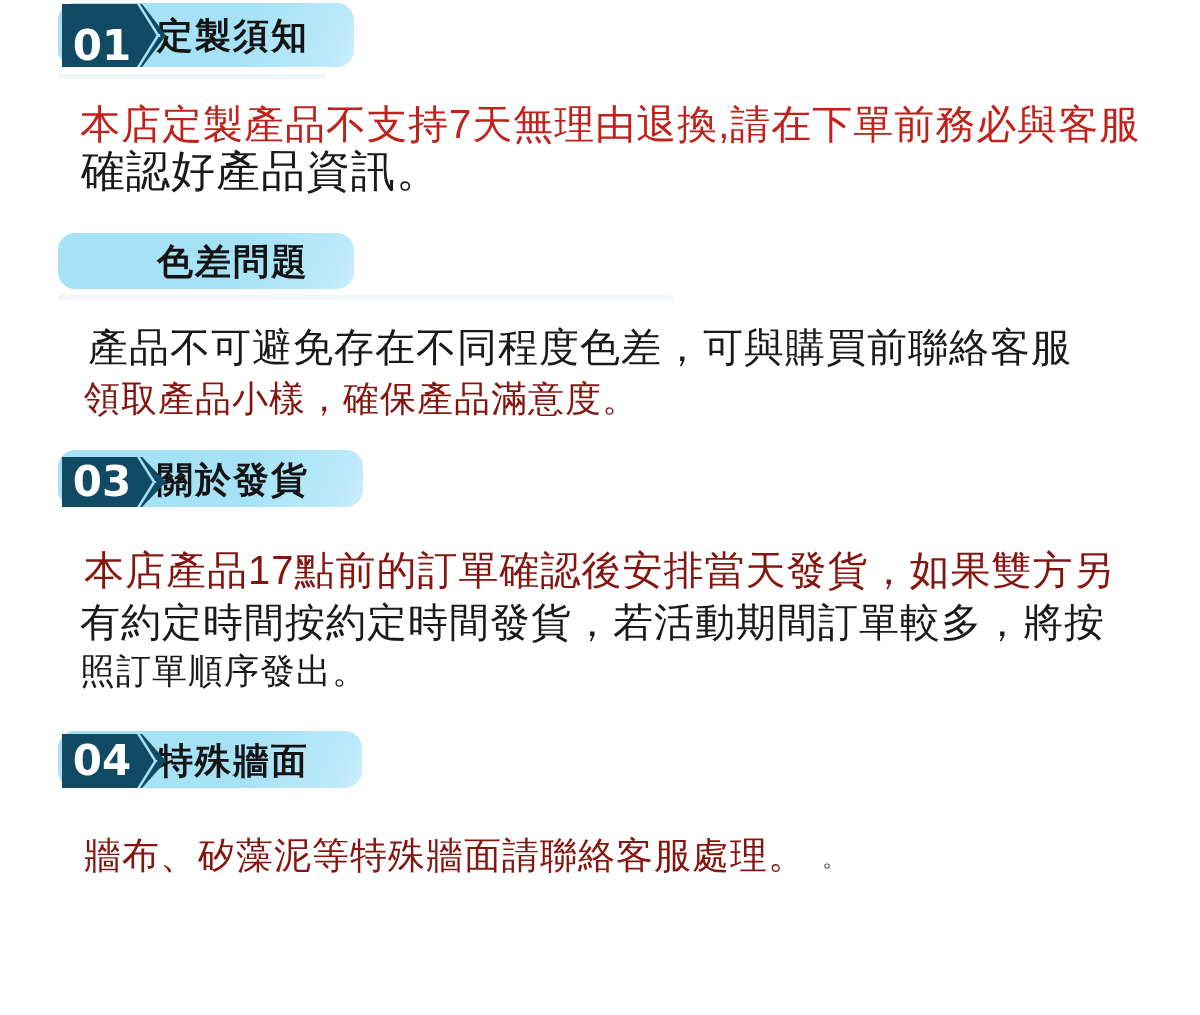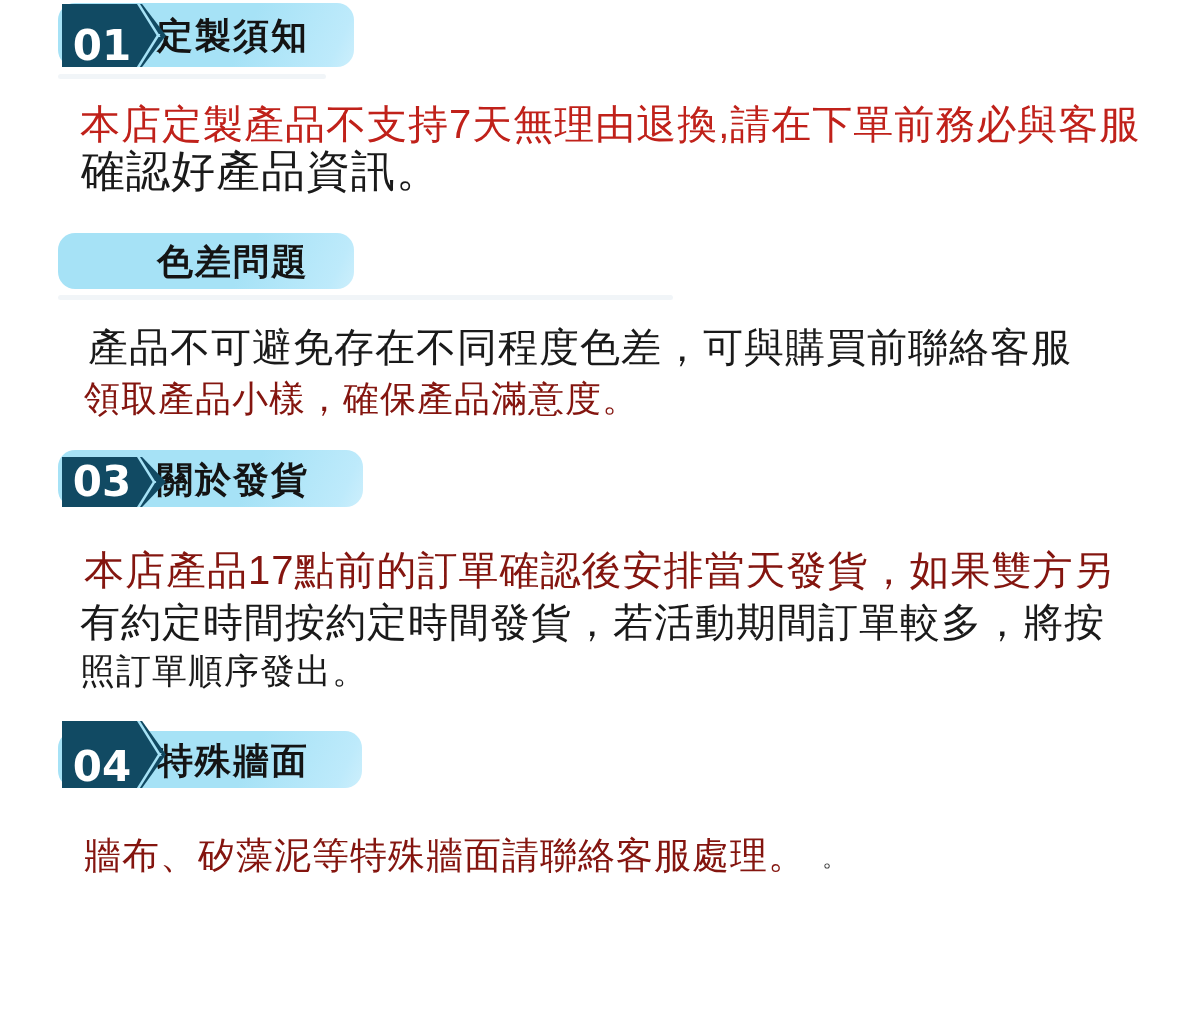--- a/index.html
+++ b/index.html
@@ -97,21 +97,21 @@
   </div>
 
   <div class="line c-maroon" style="left:84px;top:547px;font-size:40px;">本店產品17點前的訂單確認後安排當天發貨，如果雙方另</div>
   <div class="line c-black" style="left:80px;top:650px;font-size:35px;">照訂單順序發出。</div>
   <div class="line c-black" style="left:80px;top:599px;font-size:40px;">有約定時間按約定時間發貨，若活動期間訂單較多，將按</div>
 
   <div class="badge" style="top:731px;height:57px;width:304px;">
     <div class="pill">
       <span class="pill-title">特殊牆面</span>
     </div>
-    <div class="numbox" style="height:67px;align-items:flex-end;">
+    <div class="numbox" style="height:54px;">
       <span class="num">04</span>
     </div>
   </div>
 
   <div class="line c-maroon" style="left:84px;top:834px;font-size:37px;">牆布、矽藻泥等特殊牆面請聯絡客服處理。</div>
   <div class="stray" style="left:822px;top:846px;">。</div>
 
 </div>
 
 </body></html>

